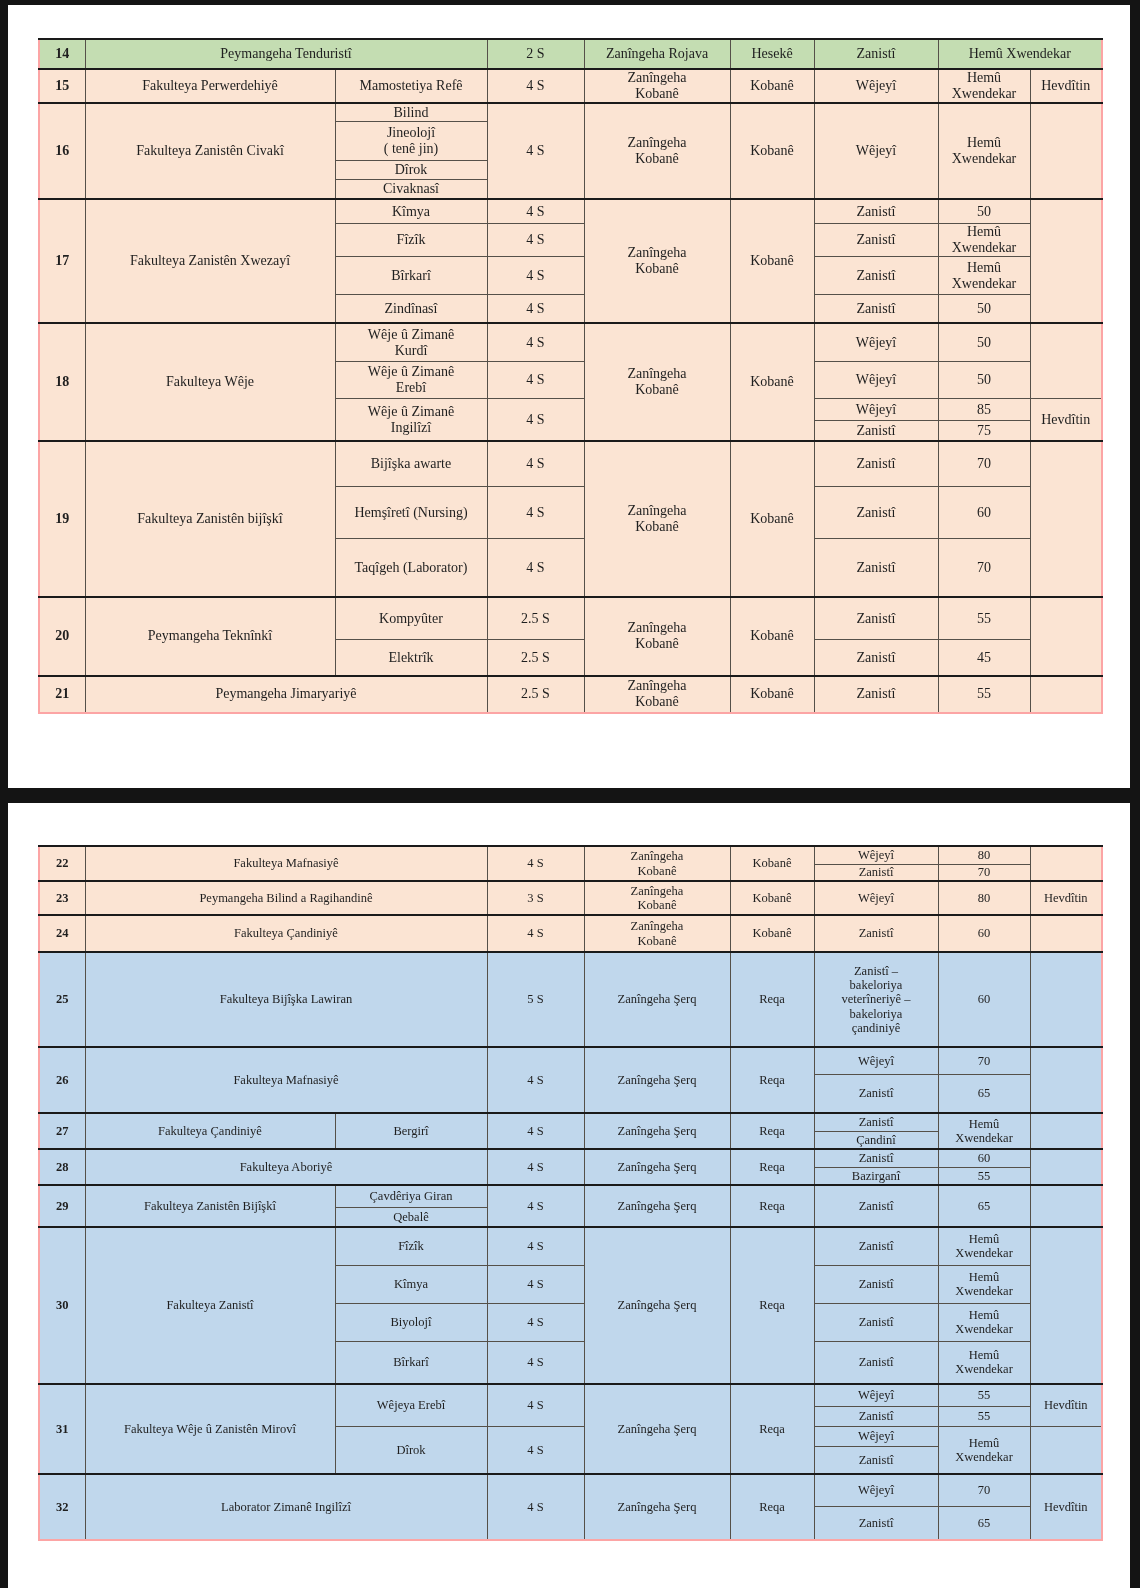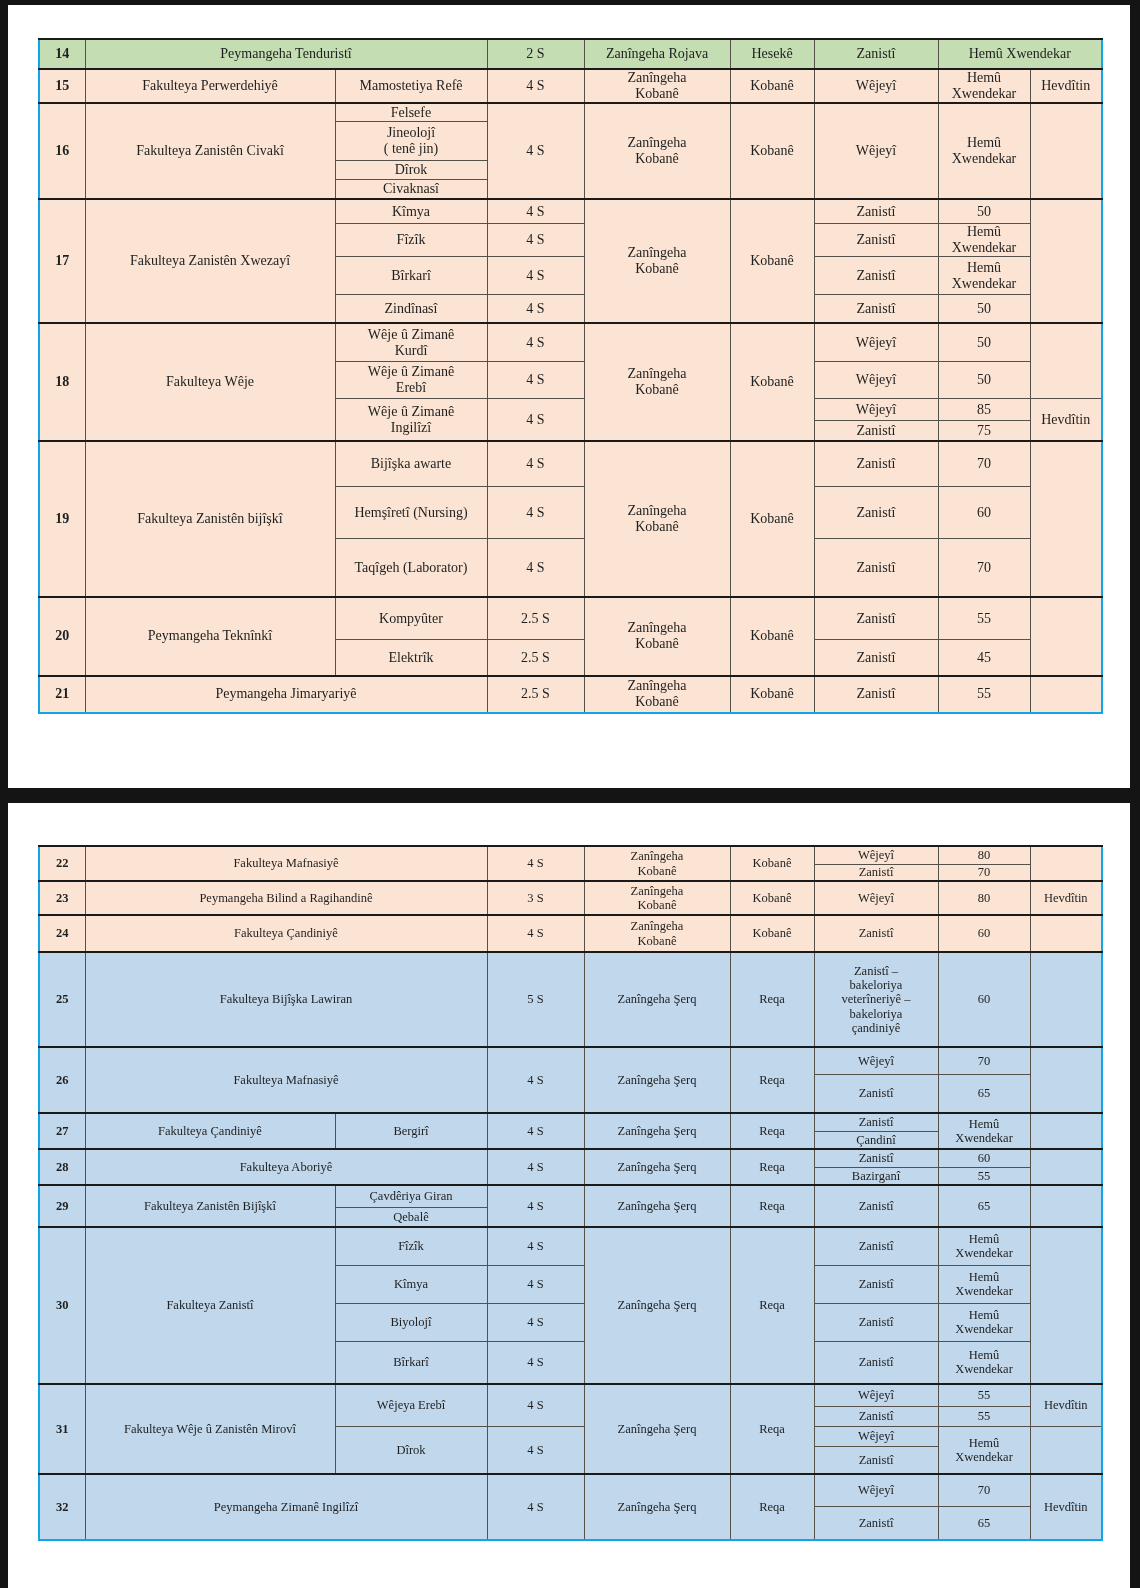--- a/index.html
+++ b/index.html
@@ -1,20 +1,20 @@
 <!DOCTYPE html>
 <html><head>
 <meta charset="utf-8">
 <style>
   html,body{margin:0;padding:0;background:#141414;}
   body{width:1140px;height:1588px;position:relative;font-family:"Liberation Serif", serif;}
   .page{position:absolute;left:8px;width:1122px;background:#ffffff;overflow:hidden;}
   .p1{top:5px;height:783px;}
   .p2{top:803px;height:1000px;}
-  table{border-collapse:collapse;table-layout:fixed;margin-left:30px;border:2px solid #0ea5e9;}
+  table{border-collapse:collapse;table-layout:fixed;margin-left:30px;border:2px solid #fca5a5;}
   .t1{margin-top:33px;}
   .t2{margin-top:42px;}
   td{border:1px solid #555049;text-align:center;vertical-align:middle;padding:0 2px;
      color:#1f1f1f;white-space:pre-line;line-height:1.14;overflow:hidden;}
   .t1 td{font-size:14px;background:#fbe4d3;}
   .t2 td{font-size:12.5px;background:#c0d7ec;}
   .t1 tr.green td{background:#c4ddb2;}
   .t2 tr.peach td{background:#fbe4d3;}
   td.num{font-weight:bold;}
   tr.grp td{border-top:2px solid #1a1a1a;}
@@ -54,21 +54,21 @@
 Kobanê</td>
           <td>Kobanê</td>
           <td>Wêjeyî</td>
           <td>Hemû
 Xwendekar</td>
           <td>Hevdîtin</td>
         </tr>
         <tr class="grp" style="height: 19px;">
           <td rowspan="4" class="num">16</td>
           <td rowspan="4">Fakulteya Zanistên Civakî</td>
-          <td>Felsefe</td>
+          <td>Bilind</td>
           <td rowspan="4">4 S</td>
           <td rowspan="4">Zanîngeha
 Kobanê</td>
           <td rowspan="4">Kobanê</td>
           <td rowspan="4">Wêjeyî</td>
           <td rowspan="4">Hemû
 Xwendekar</td>
           <td rowspan="4"></td>
         </tr>
         <tr style="height: 39px;">
@@ -378,21 +378,21 @@
           <td>Wêjeyî</td>
           <td rowspan="2">Hemû
 Xwendekar</td>
           <td rowspan="2"></td>
         </tr>
         <tr style="height: 28px;">
           <td>Zanistî</td>
         </tr>
         <tr class="grp" style="height: 32px;">
           <td rowspan="2" class="num">32</td>
-          <td colspan="2" rowspan="2">Peymangeha Zimanê Ingilîzî</td>
+          <td colspan="2" rowspan="2">Laborator Zimanê Ingilîzî</td>
           <td rowspan="2">4 S</td>
           <td rowspan="2">Zanîngeha Şerq</td>
           <td rowspan="2">Reqa</td>
           <td>Wêjeyî</td>
           <td>70</td>
           <td rowspan="2">Hevdîtin</td>
         </tr>
         <tr style="height: 34px;">
           <td>Zanistî</td>
           <td>65</td>

